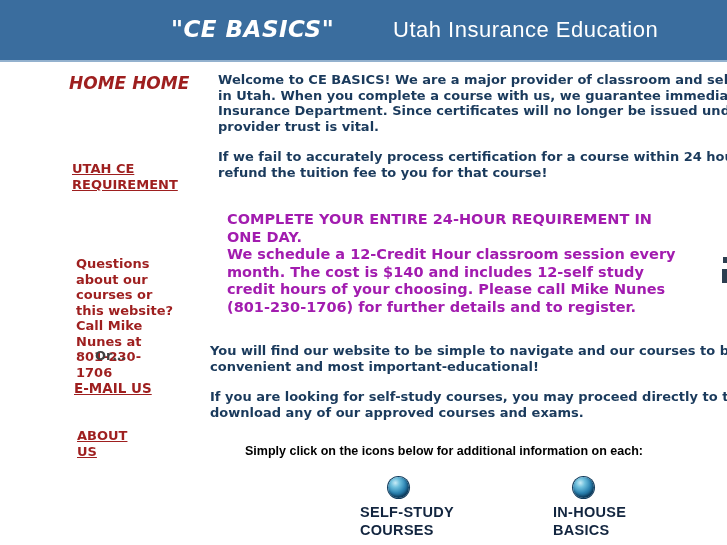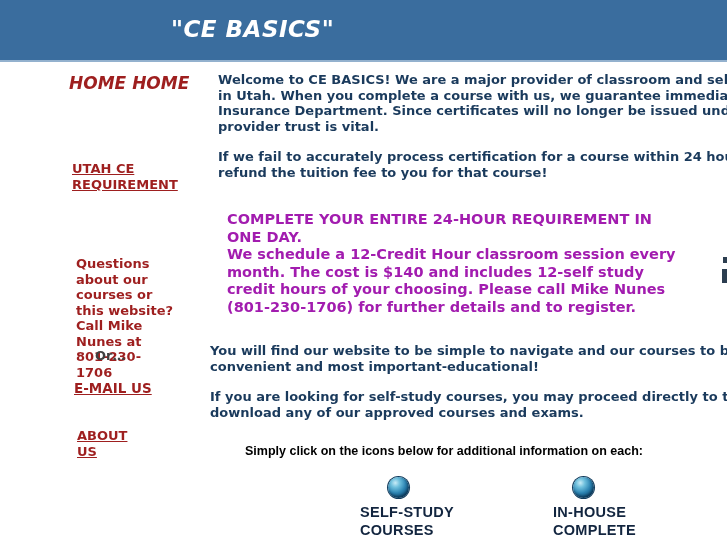--- a/index.html
+++ b/index.html
@@ -108,20 +108,21 @@
   .frag1 { left: 723px; top: 257px; width: 4px; height: 6px; }
   .frag2 { left: 722px; top: 269px; width: 5px; height: 14px; }
 </style>
 </head>
 <body>
 
 <div id="page">
 
   <div class="header">
     <span class="header-title">"CE BASICS"</span>
+    <span class="header-subtitle">Utah Insurance Education</span>
   </div>
 
   <a class="side-home">HOME HOME</a>
 
   <a class="side-req side-link">UTAH CE REQUIREMENT</a>
 
   <div class="side-note">Questions
 about our
 courses or
 this website?
@@ -159,18 +160,18 @@
 download any of our approved courses and exams.</div>
 
   <div class="icons-instruction">Simply click on the icons below for additional information on each:</div>
 
   <div class="sphere sphere1"></div>
   <div class="sphere sphere2"></div>
 
   <a class="icon-label label1">SELF-STUDY
 COURSES</a>
   <a class="icon-label label2">IN-HOUSE
-COMPLETE</a>
+BASICS</a>
 
   <div class="edge-frag frag1"></div>
   <div class="edge-frag frag2"></div>
 
 </div>
 
 </body></html>

